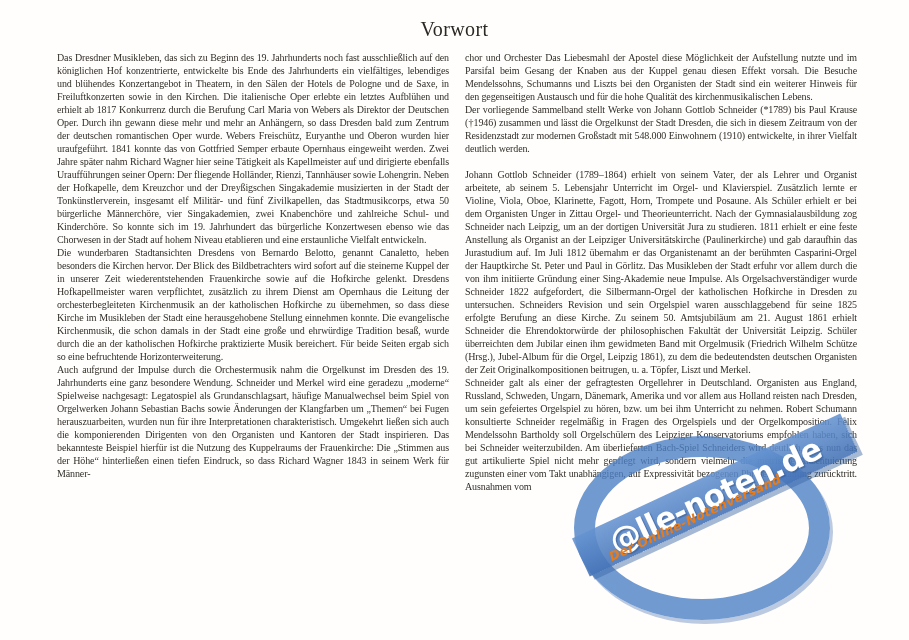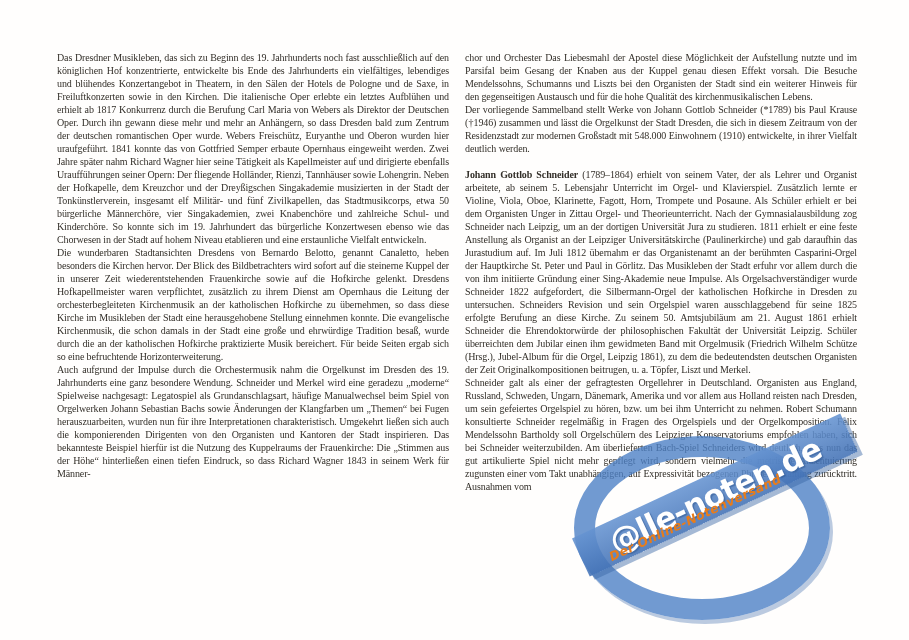--- a/index.html
+++ b/index.html
@@ -43,21 +43,21 @@
     line-height: 13px;
     letter-spacing: -0.12px;
   }
   .column p {
     margin: 0;
   }
   .column p.space-before {
     margin-top: 13px;
   }
   .column .italic { }
-  .column .bold   { font-weight: bold; }
+  .column .bold   { font-weight: normal; }
 
   
   .watermark {
     position: absolute;
     left: 0;
     top: 0;
     width: 909px;
     height: 640px;
     pointer-events: none;
   }
@@ -108,20 +108,21 @@
     letter-spacing: 0.4px;
     color: #e87c1a;
     white-space: nowrap;
   }
 </style>
 </head>
 <body>
 
 <div class="page">
 
+  <h1 class="title">Vorwort</h1>
 
   <div class="columns">
     <div class="column">
         <p><span>Das Dresdner Musikleben, das sich zu Beginn des 19. Jahrhunderts noch fast ausschließlich auf den königlichen Hof konzentrierte, entwickelte bis Ende des Jahrhunderts ein vielfältiges, lebendiges und blühendes Konzertangebot in Theatern, in den Sälen der Hotels de Pologne und de Saxe, in Freiluftkonzerten sowie in den Kirchen. Die italienische Oper erlebte ein letztes Aufblühen und erhielt ab 1817 Konkurrenz durch die Berufung Carl Maria von Webers als Direktor der Deutschen Oper. Durch ihn gewann diese mehr und mehr an Anhängern, so dass Dresden bald zum Zentrum der deutschen romantischen Oper wurde. Webers </span><span class="italic">Freischütz</span><span>, </span><span class="italic">Euryanthe</span><span> und </span><span class="italic">Oberon</span><span> wurden hier uraufgeführt. 1841 konnte das von Gottfried Semper erbaute Opernhaus eingeweiht werden. Zwei Jahre später nahm Richard Wagner hier seine Tätigkeit als Kapellmeister auf und dirigierte ebenfalls Uraufführungen seiner Opern: </span><span class="italic">Der fliegende Holländer</span><span>, </span><span class="italic">Rienzi</span><span>, </span><span class="italic">Tannhäuser</span><span> sowie </span><span class="italic">Lohengrin</span><span>. Neben der Hofkapelle, dem Kreuzchor und der Dreyßigschen Singakademie musizierten in der Stadt der Tonkünstlerverein, insgesamt elf Militär- und fünf Zivilkapellen, das Stadtmusikcorps, etwa 50 bürgerliche Männerchöre, vier Singakademien, zwei Knabenchöre und zahlreiche Schul- und Kinderchöre. So konnte sich im 19. Jahrhundert das bürgerliche Konzertwesen ebenso wie das Chorwesen in der Stadt auf hohem Niveau etablieren und eine erstaunliche Vielfalt entwickeln.</span></p>
         <p><span>Die wunderbaren Stadtansichten Dresdens von Bernardo Belotto, genannt </span><span class="italic">Canaletto</span><span>, heben besonders die Kirchen hervor. Der Blick des Bildbetrachters wird sofort auf die steinerne Kuppel der in unserer Zeit wiederentstehenden Frauenkirche sowie auf die Hofkirche gelenkt. Dresdens Hofkapellmeister waren verpflichtet, zusätzlich zu ihrem Dienst am Opernhaus die Leitung der orchesterbegleiteten Kirchenmusik an der katholischen Hofkirche zu übernehmen, so dass diese Kirche im Musikleben der Stadt eine herausgehobene Stellung einnehmen konnte. Die evangelische Kirchenmusik, die schon damals in der Stadt eine große und ehrwürdige Tradition besaß, wurde durch die an der katholischen Hofkirche praktizierte Musik bereichert. Für beide Seiten ergab sich so eine befruchtende Horizonterweiterung.</span></p>
         <p><span>Auch aufgrund der Impulse durch die Orchestermusik nahm die Orgelkunst im Dresden des 19. Jahrhunderts eine ganz besondere Wendung. Schneider und Merkel wird eine geradezu „moderne“ Spielweise nachgesagt: Legatospiel als Grundanschlagsart, häufige Manualwechsel beim Spiel von Orgelwerken Johann Sebastian Bachs sowie Änderungen der Klangfarben um „Themen“ bei Fugen herauszuarbeiten, wurden nun für ihre Interpretationen charakteristisch. Umgekehrt ließen sich auch die komponierenden Dirigenten von den Organisten und Kantoren der Stadt inspirieren. Das bekannteste Beispiel hierfür ist die Nutzung des Kuppelraums der Frauenkirche: Die „Stimmen aus der Höhe“ hinterließen einen tiefen Eindruck, so dass Richard Wagner 1843 in seinem Werk für Männer-</span></p>
       </div>
     <div class="column">
         <p><span>chor und Orchester </span><span class="italic">Das Liebesmahl der Apostel</span><span> diese Möglichkeit der Aufstellung nutzte und im </span><span class="italic">Parsifal</span><span> beim </span><span class="italic">Gesang der Knaben aus der Kuppel</span><span> genau diesen Effekt vorsah. Die Besuche Mendelssohns, Schumanns und Liszts bei den Organisten der Stadt sind ein weiterer Hinweis für den gegenseitigen Austausch und für die hohe Qualität des kirchenmusikalischen Lebens.</span></p>
         <p><span>Der vorliegende Sammelband stellt Werke von Johann Gottlob Schneider (*1789) bis Paul Krause (†1946) zusammen und lässt die Orgelkunst der Stadt Dresden, die sich in diesem Zeitraum von der Residenzstadt zur modernen Großstadt mit 548.000 Einwohnern (1910) entwickelte, in ihrer Vielfalt deutlich werden.</span></p>

